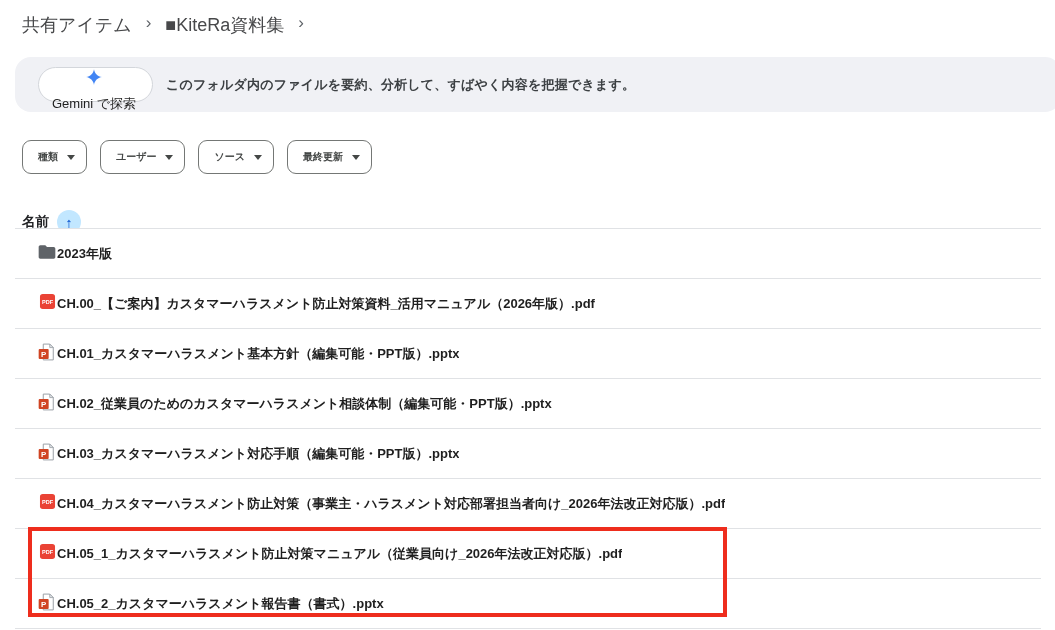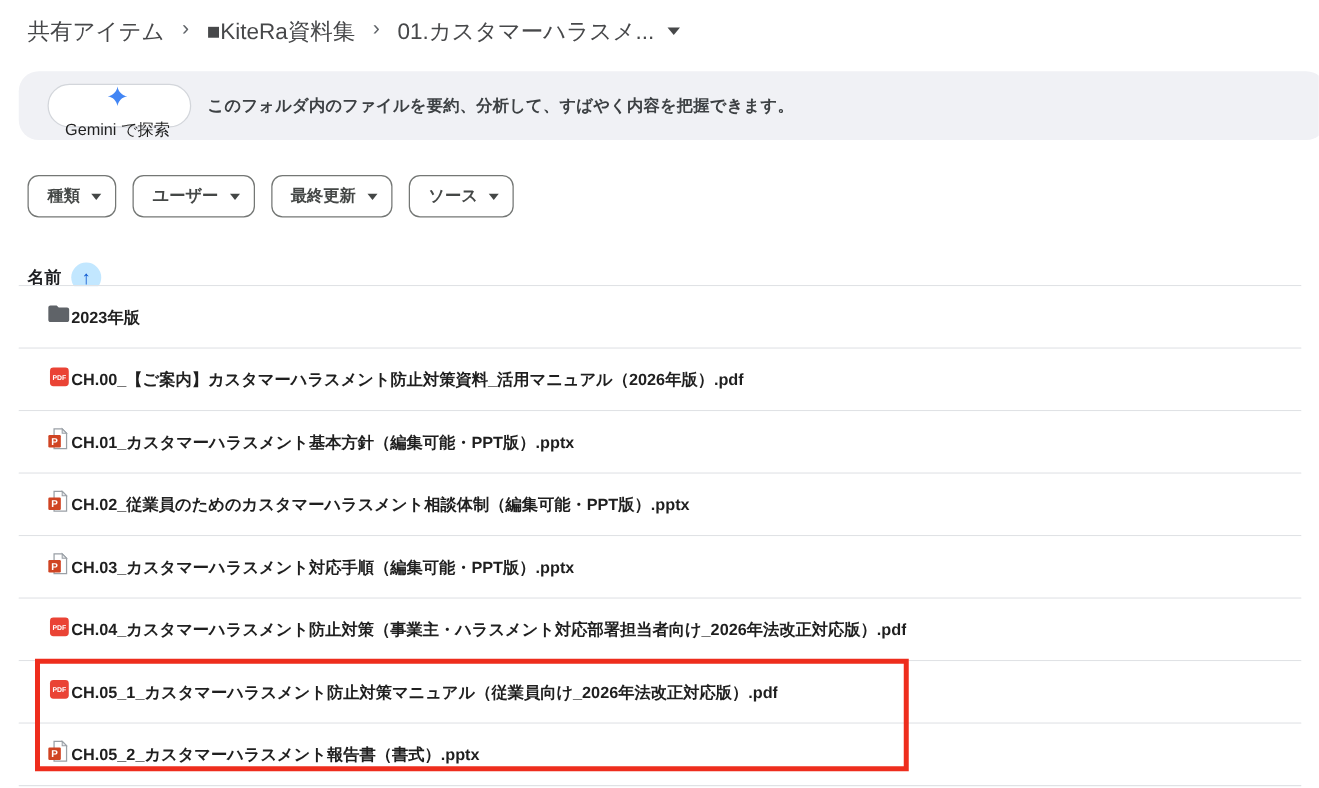--- a/index.html
+++ b/index.html
@@ -50,21 +50,21 @@
 
   
   .chips {
     position: absolute; top: 140px; left: 22px;
     display: flex; gap: 13px;
   }
   .chip {
     display: flex; align-items: center; gap: 9px;
     height: 34px; padding: 0 11px 0 15px;
     background: #ffffff; border: 1px solid #747775; border-radius: 9px;
-    font-size: 13px; font-weight: 600; color: #444746;
+    font-size: 10px; font-weight: 600; color: #444746;
     font-family: inherit; cursor: pointer;
   }
   .chip-caret {
     width: 0; height: 0;
     border-left: 4.5px solid transparent;
     border-right: 4.5px solid transparent;
     border-top: 5.5px solid #444746;
   }
 
   
@@ -108,24 +108,20 @@
   }
 </style>
 </head>
 <body>
 
 <div class="breadcrumb">
   <span class="crumb">共有アイテム</span>
   <span class="crumb-sep">›</span>
   <span class="crumb">■KiteRa資料集</span>
   <span class="crumb-sep">›</span>
-  <span class="crumb crumb-last">
-    <span>01.カスタマーハラスメ...</span>
-    <span class="caret-down"></span>
-  </span>
 </div>
 
 <div class="banner">
   <button class="gemini-btn">
     <span style="display:flex;">
       <svg width="18" height="18" viewBox="0 0 24 24">
         <path fill="#4285f4" d="M12 1.5c.9 5.6 4.9 9.6 10.5 10.5-5.6.9-9.6 4.9-10.5 10.5C11.1 16.9 7.1 12.9 1.5 12 7.1 11.1 11.1 7.1 12 1.5z"></path>
       </svg>
     </span>
     <span>Gemini で探索</span>
@@ -136,25 +132,25 @@
 <div class="chips">
   <button class="chip">
     <span>種類</span>
     <span class="chip-caret"></span>
   </button>
   <button class="chip">
     <span>ユーザー</span>
     <span class="chip-caret"></span>
   </button>
   <button class="chip">
+    <span>ソース</span>
+    <span class="chip-caret"></span>
+  </button>
+  <button class="chip">
     <span>最終更新</span>
-    <span class="chip-caret"></span>
-  </button>
-  <button class="chip">
-    <span>ソース</span>
     <span class="chip-caret"></span>
   </button>
 </div>
 
 <div class="list-header">
   <span>名前</span>
   <span class="sort-badge">↑</span>
 </div>
 
 <div class="file-list">

